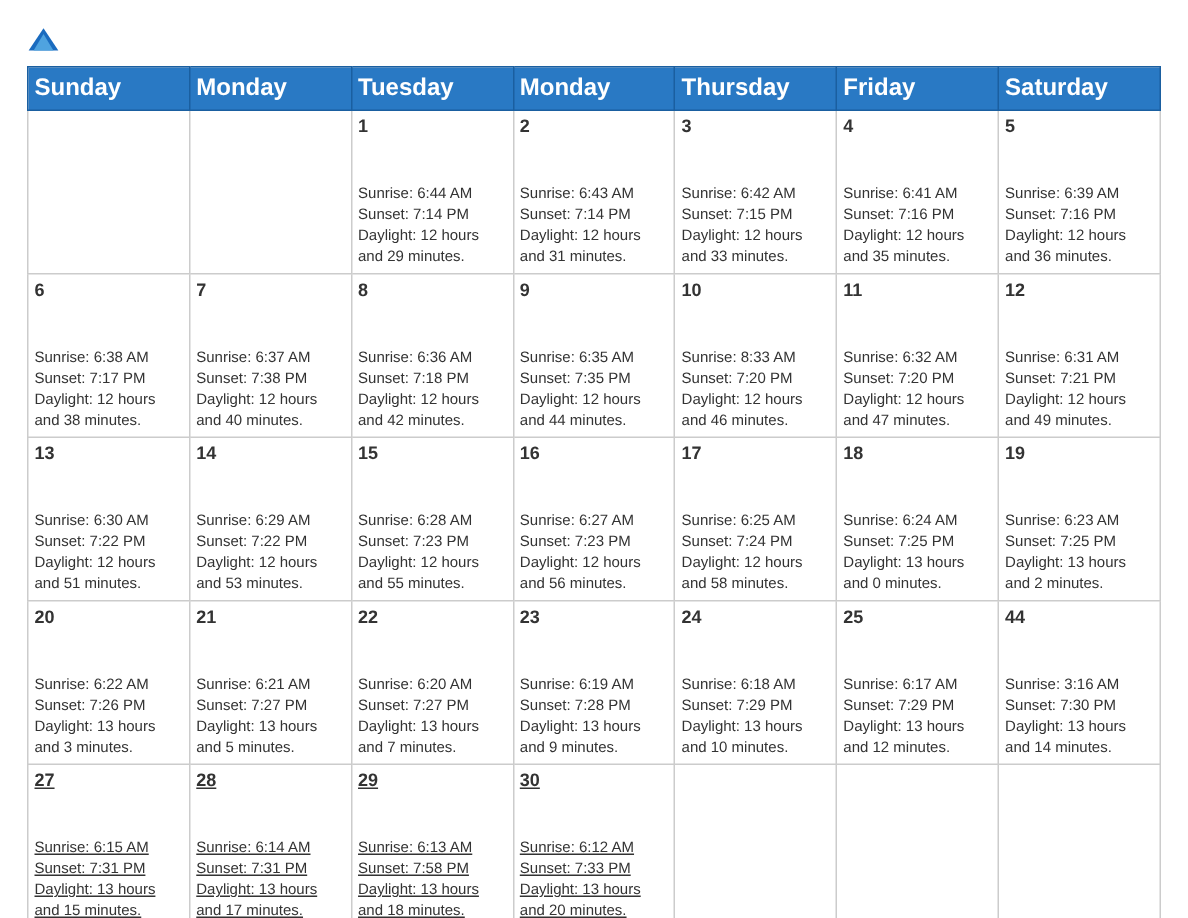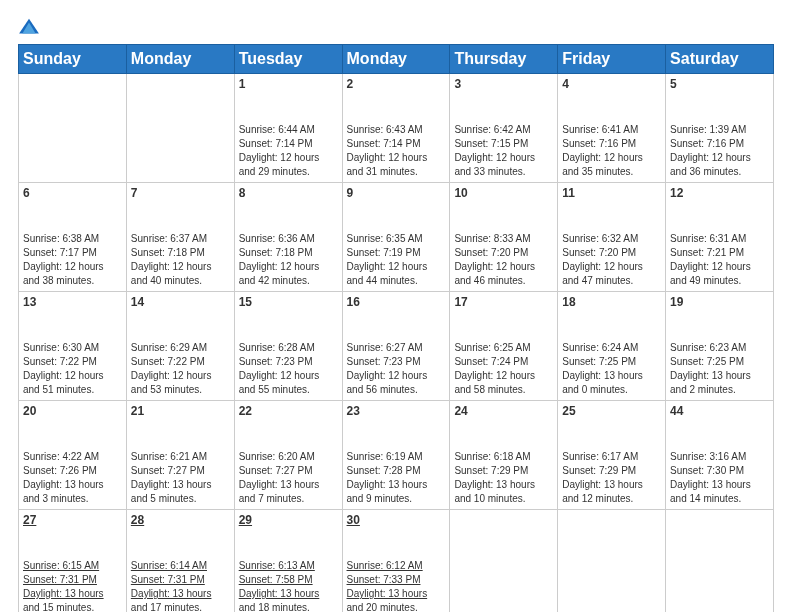--- a/index.html
+++ b/index.html
@@ -163,52 +163,52 @@
           </td>
           <td>
             <span class="day-number">4</span>
             <div class="day-detail">Sunrise: 6:41 AM
 Sunset: 7:16 PM
 Daylight: 12 hours
 and 35 minutes.</div>
           </td>
           <td>
             <span class="day-number">5</span>
-            <div class="day-detail">Sunrise: 1:39 AM
+            <div class="day-detail">Sunrise: 6:39 AM
 Sunset: 7:16 PM
 Daylight: 12 hours
 and 36 minutes.</div>
           </td>
         </tr>
         <tr>
           <td>
             <span class="day-number">6</span>
             <div class="day-detail">Sunrise: 6:38 AM
 Sunset: 7:17 PM
 Daylight: 12 hours
 and 38 minutes.</div>
           </td>
           <td>
             <span class="day-number">7</span>
             <div class="day-detail">Sunrise: 6:37 AM
-Sunset: 7:18 PM
+Sunset: 7:38 PM
 Daylight: 12 hours
 and 40 minutes.</div>
           </td>
           <td>
             <span class="day-number">8</span>
             <div class="day-detail">Sunrise: 6:36 AM
 Sunset: 7:18 PM
 Daylight: 12 hours
 and 42 minutes.</div>
           </td>
           <td>
             <span class="day-number">9</span>
             <div class="day-detail">Sunrise: 6:35 AM
-Sunset: 7:19 PM
+Sunset: 7:35 PM
 Daylight: 12 hours
 and 44 minutes.</div>
           </td>
           <td>
             <span class="day-number">10</span>
             <div class="day-detail">Sunrise: 8:33 AM
 Sunset: 7:20 PM
 Daylight: 12 hours
 and 46 minutes.</div>
           </td>
@@ -274,21 +274,21 @@
             <span class="day-number">19</span>
             <div class="day-detail">Sunrise: 6:23 AM
 Sunset: 7:25 PM
 Daylight: 13 hours
 and 2 minutes.</div>
           </td>
         </tr>
         <tr>
           <td>
             <span class="day-number">20</span>
-            <div class="day-detail">Sunrise: 4:22 AM
+            <div class="day-detail">Sunrise: 6:22 AM
 Sunset: 7:26 PM
 Daylight: 13 hours
 and 3 minutes.</div>
           </td>
           <td>
             <span class="day-number">21</span>
             <div class="day-detail">Sunrise: 6:21 AM
 Sunset: 7:27 PM
 Daylight: 13 hours
 and 5 minutes.</div>

